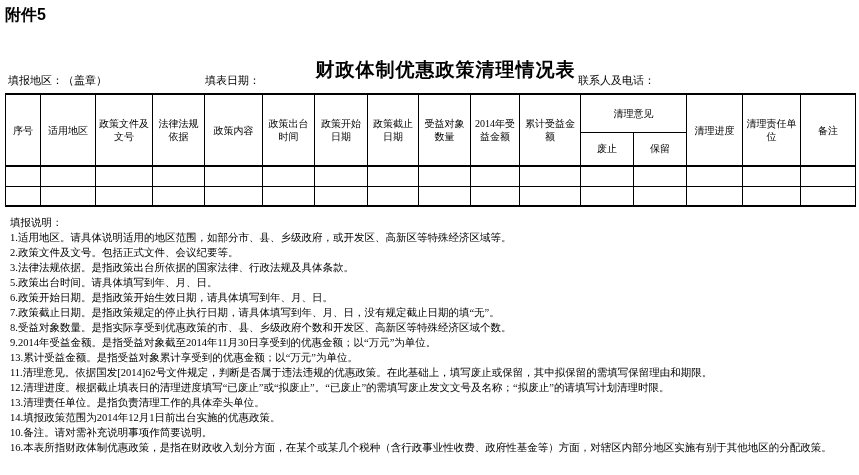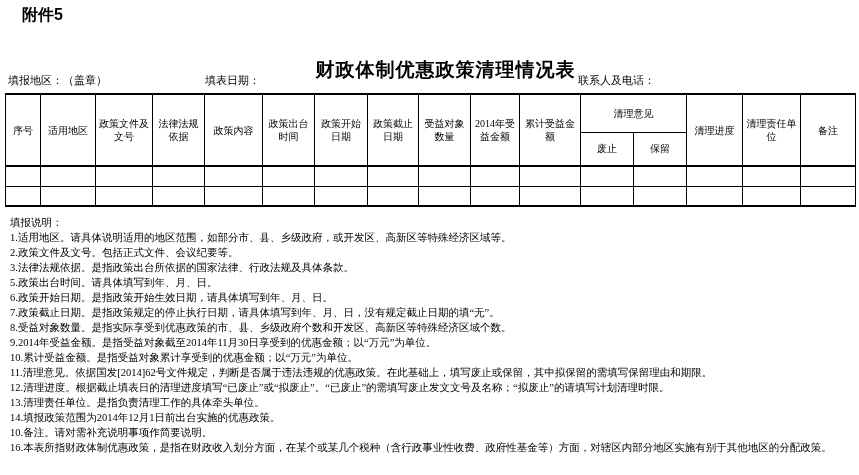--- a/index.html
+++ b/index.html
@@ -16,21 +16,20 @@
     background: #ffffff;
     overflow: hidden;
   }
   .attachment {
     position: absolute;
     left: 5px;
     top: 5px;
     font-family: "Liberation Sans", "DejaVu Sans", sans-serif;
     font-weight: bold;
     font-size: 16px;
-    margin-left: 17px;
   }
   .doc-title {
     position: absolute;
     left: 0;
     top: 41px;
     width: 100%;
     margin: 16px;
     text-align: center;
     font-family: "Liberation Serif", "DejaVu Serif", serif;
     font-weight: bold;
@@ -188,21 +187,21 @@
   <div class="notes">
     <div class="line">填报说明：</div>
     <div class="line">1.适用地区。请具体说明适用的地区范围，如部分市、县、乡级政府，或开发区、高新区等特殊经济区域等。</div>
     <div class="line">2.政策文件及文号。包括正式文件、会议纪要等。</div>
     <div class="line">3.法律法规依据。是指政策出台所依据的国家法律、行政法规及具体条款。</div>
     <div class="line">5.政策出台时间。请具体填写到年、月、日。</div>
     <div class="line">6.政策开始日期。是指政策开始生效日期，请具体填写到年、月、日。</div>
     <div class="line">7.政策截止日期。是指政策规定的停止执行日期，请具体填写到年、月、日，没有规定截止日期的填“无”。</div>
     <div class="line">8.受益对象数量。是指实际享受到优惠政策的市、县、乡级政府个数和开发区、高新区等特殊经济区域个数。</div>
     <div class="line">9.2014年受益金额。是指受益对象截至2014年11月30日享受到的优惠金额；以“万元”为单位。</div>
-    <div class="line">10.累计受益金额。是指受益对象累计享受到的优惠金额；以“万元”为单位。</div>
+    <div class="line">13.累计受益金额。是指受益对象累计享受到的优惠金额；以“万元”为单位。</div>
     <div class="line">11.清理意见。依据国发[2014]62号文件规定，判断是否属于违法违规的优惠政策。在此基础上，填写废止或保留，其中拟保留的需填写保留理由和期限。</div>
     <div class="line">12.清理进度。根据截止填表日的清理进度填写“已废止”或“拟废止”。“已废止”的需填写废止发文文号及名称；“拟废止”的请填写计划清理时限。</div>
     <div class="line">13.清理责任单位。是指负责清理工作的具体牵头单位。</div>
     <div class="line">14.填报政策范围为2014年12月1日前出台实施的优惠政策。</div>
     <div class="line">10.备注。请对需补充说明事项作简要说明。</div>
     <div class="line">16.本表所指财政体制优惠政策，是指在财政收入划分方面，在某个或某几个税种（含行政事业性收费、政府性基金等）方面，对辖区内部分地区实施有别于其他地区的分配政策。</div>
   </div>
 
 </div>
 

